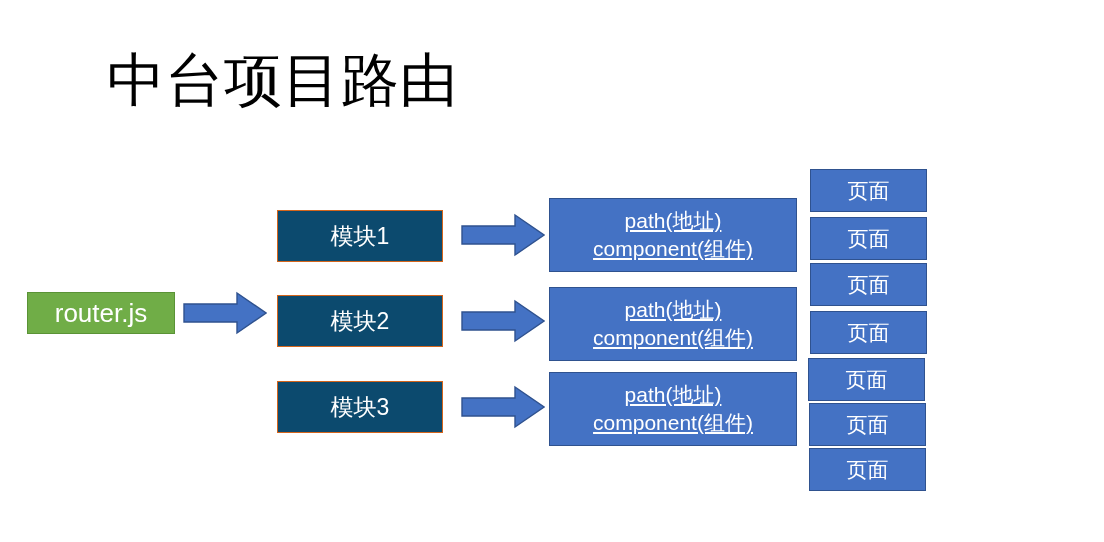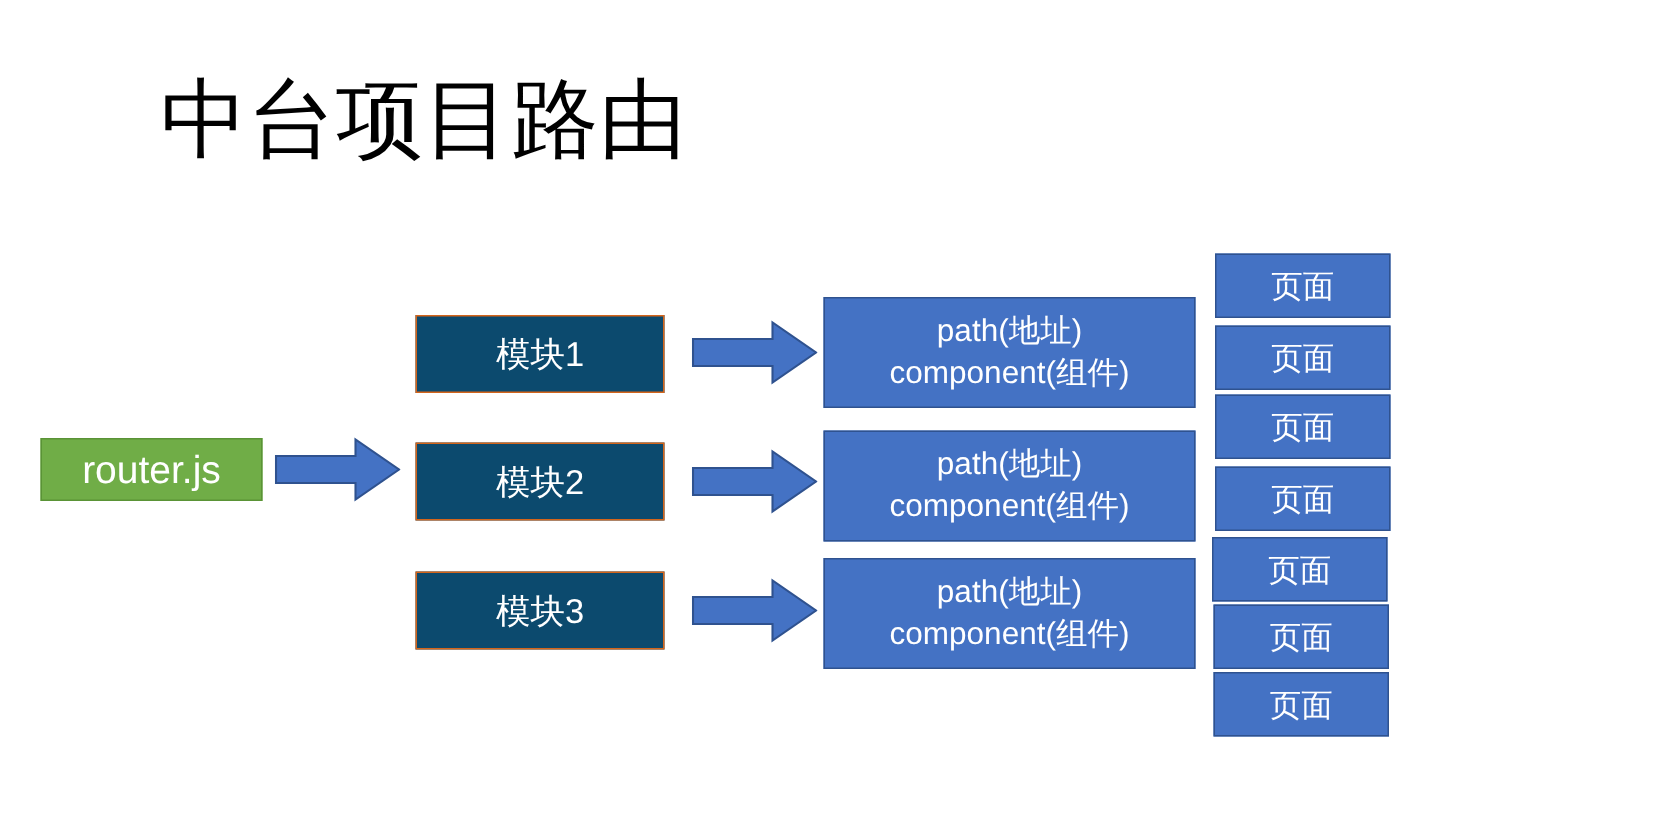--- a/index.html
+++ b/index.html
@@ -87,21 +87,21 @@
     left: 549px;
     width: 248px;
     height: 74px;
     font-size: 21px;
     line-height: 1.35;
     flex-direction: column;
   }
   .path-1 { top: 198px; }
   .path-2 { top: 287px; }
   .path-3 { top: 372px; }
-  .path-box .line { display: block; white-space: nowrap; }
+  .path-box .line { display: block; white-space: nowrap; text-decoration: underline; }
 
   
   .page-box {
     width: 117px;
     height: 43px;
     font-size: 21px;
   }
   .page-1 { left: 810px; top: 169px; }
   .page-2 { left: 810px; top: 217px; }
   .page-3 { left: 810px; top: 263px; }

